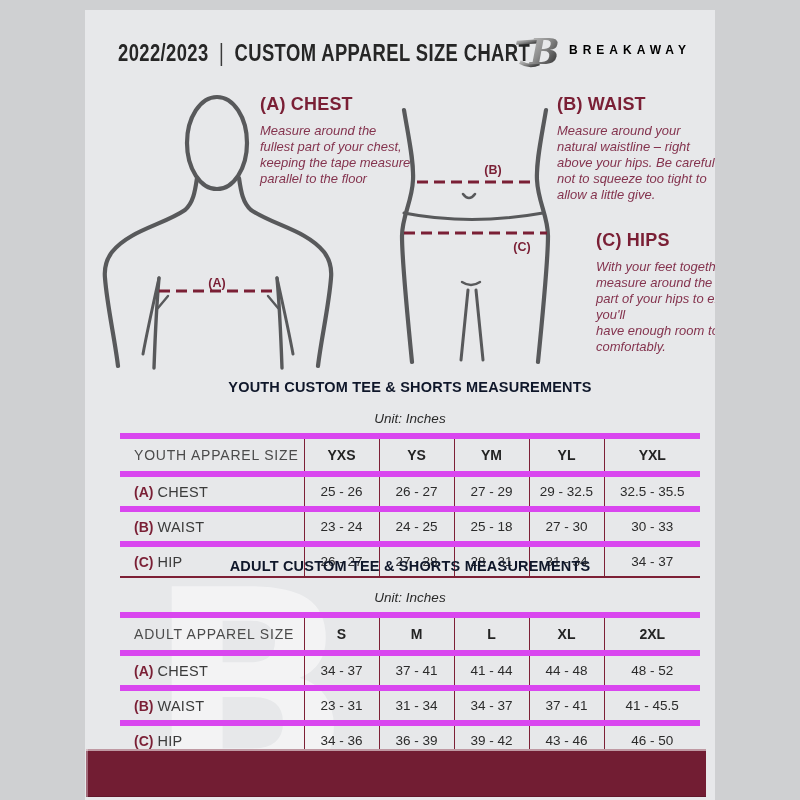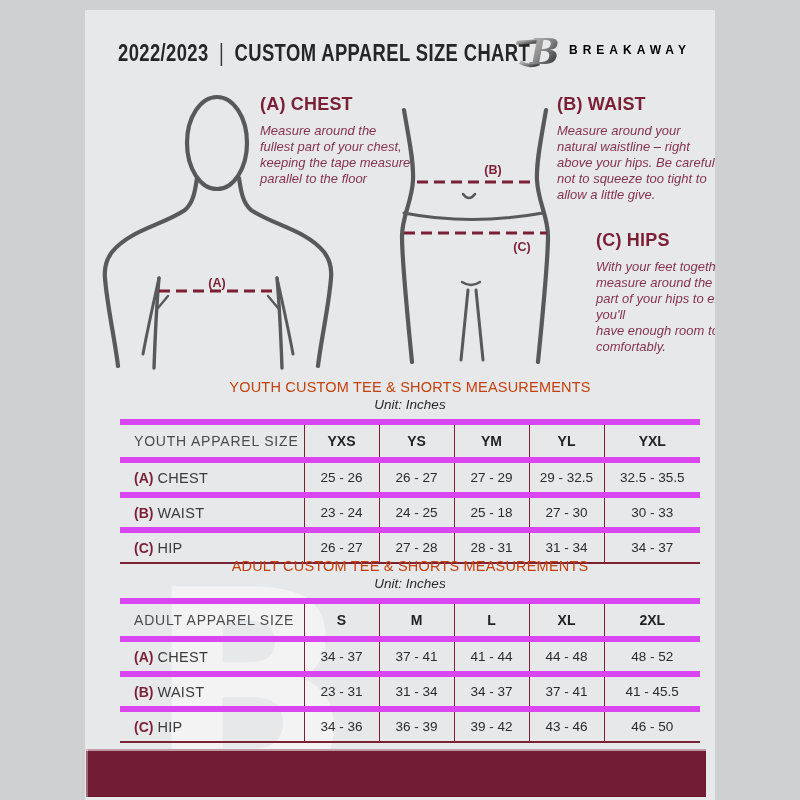--- a/index.html
+++ b/index.html
@@ -31,22 +31,22 @@
   .note{position:absolute;z-index:1;}
   .note h3{margin:0;font-size:18px;font-weight:bold;color:#7a1f35;letter-spacing:.2px;}
   .note p{margin:8px 0 0;font-size:13px;line-height:16px;font-style:italic;color:#84334e;white-space:pre-line;}
   .note-a{left:175px;top:84px;width:152px;}
   .note-b{left:472px;top:84px;width:158px;}
   .note-c{left:472px;top:220px;width:162px;margin-left:39px;}
   
   .tbl{position:absolute;left:35px;width:580px;z-index:1;}
   .tbl-youth{top:369px;}
   .tbl-adult{top:548px;}
-  .tbl h2{margin:0;font-size:14.5px;font-weight:normal;color:#c2410c;text-align:center;letter-spacing:.2px;}
-  .tbl .unit{margin-top:2px;font-size:13.5px;font-style:italic;color:#2a2a2a;text-align:center;}
+  .tbl h2{margin:0;font-size:14.5px;font-weight:bold;color:#0f172a;text-align:center;letter-spacing:.2px;}
+  .tbl .unit{margin-top:16px;font-size:13.5px;font-style:italic;color:#2a2a2a;text-align:center;}
   .tbl table{margin-top:7px;border-collapse:collapse;width:580px;table-layout:fixed;}
   .tbl td{
     border-top:6px solid #d946ef;height:29px;padding:0;
     text-align:center;font-size:13.5px;color:#2b2b2b;background:transparent;
   }
   .tbl tr.head td{height:32px;}
   .tbl tr:last-child td{border-bottom:2px solid #7d2036;}
   .tbl td + td{border-left:1.5px solid #7d2036;}
   .tbl td.lbl{text-align:left;padding-left:14px;}
   .tbl tr.head td.lbl{font-size:14px;font-weight:normal;color:#4b4b4b;letter-spacing:.8px;}

